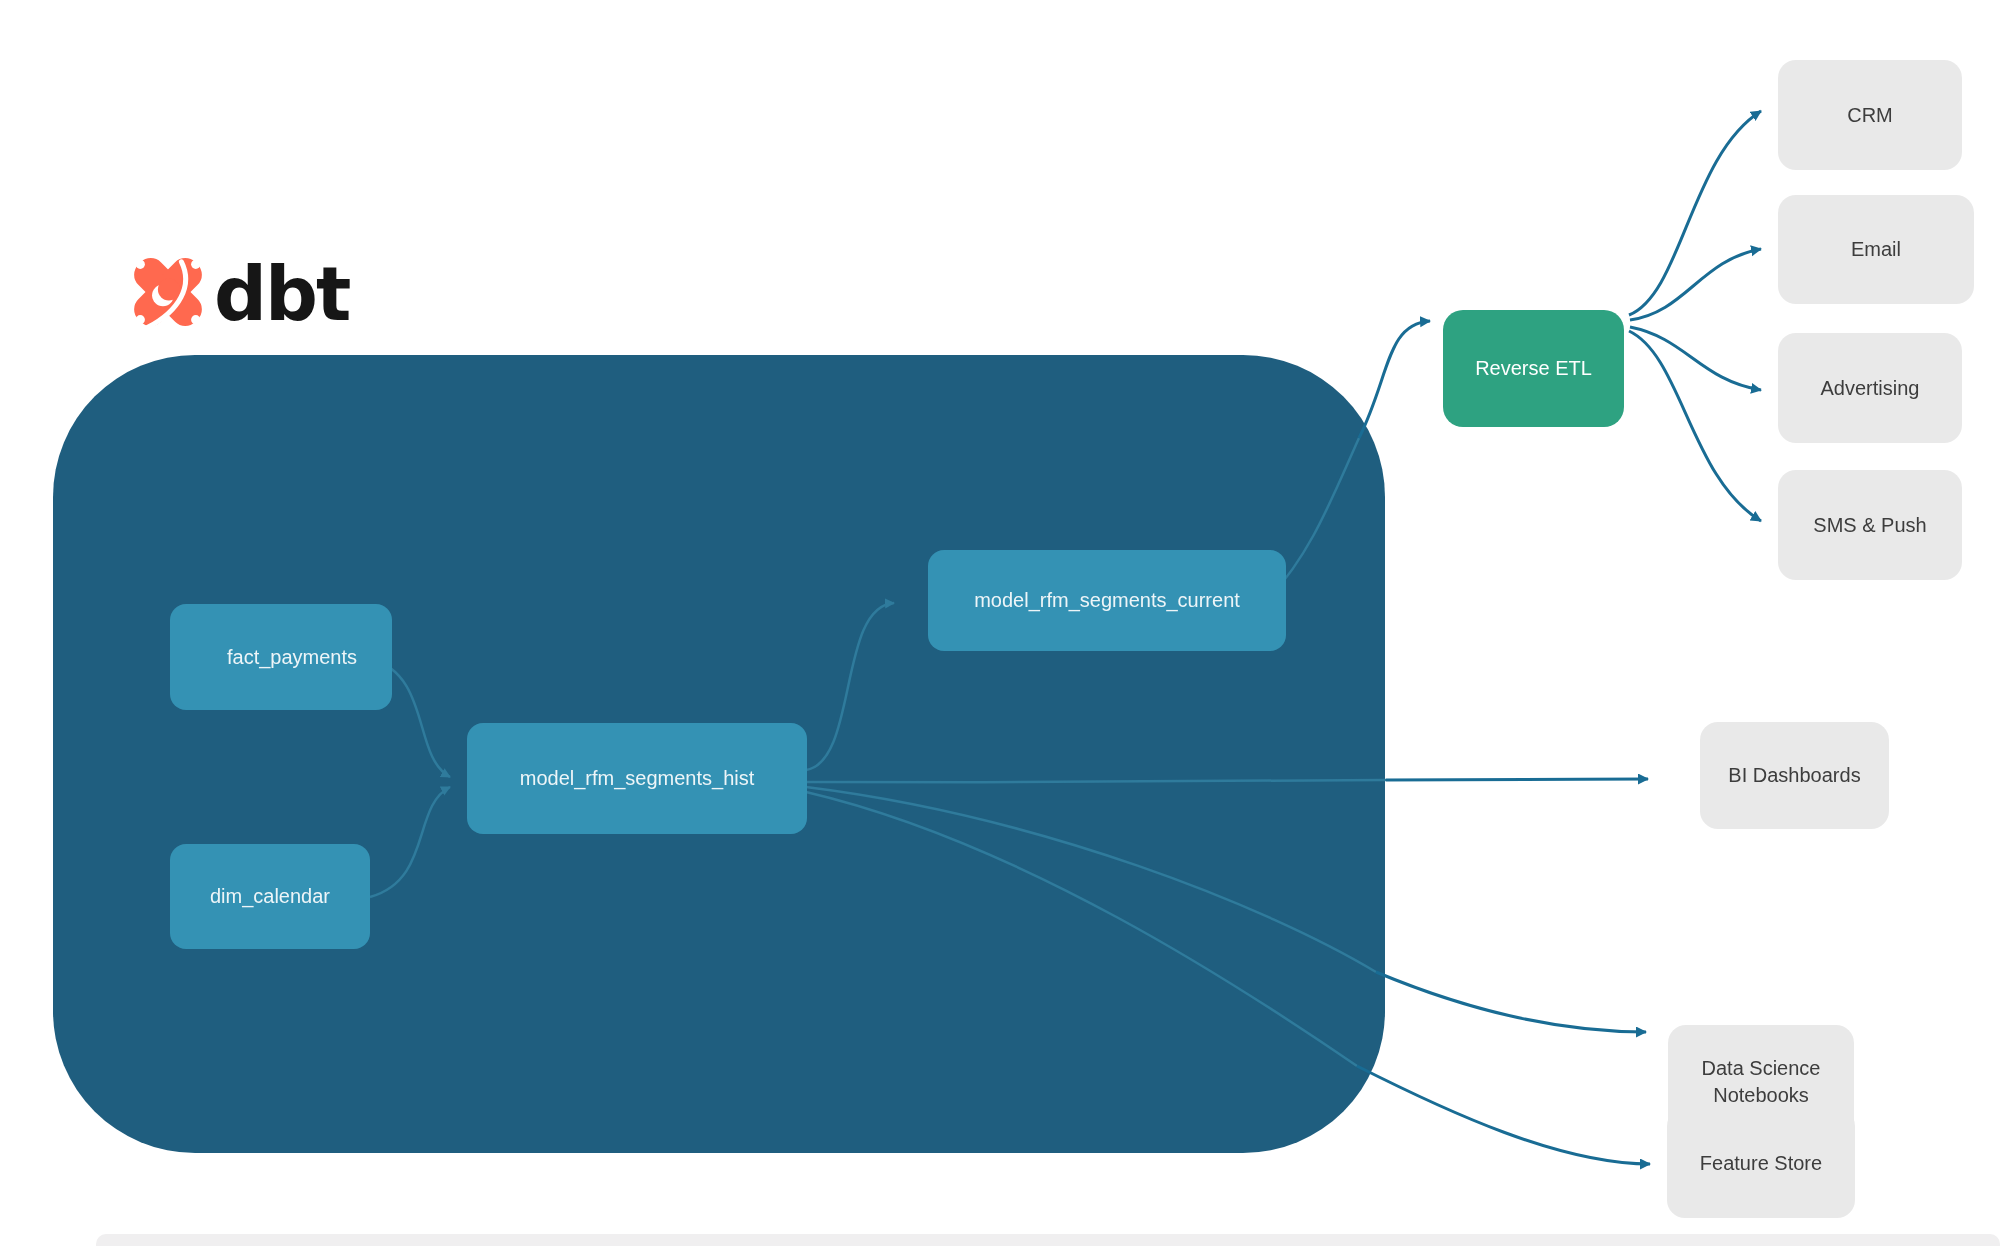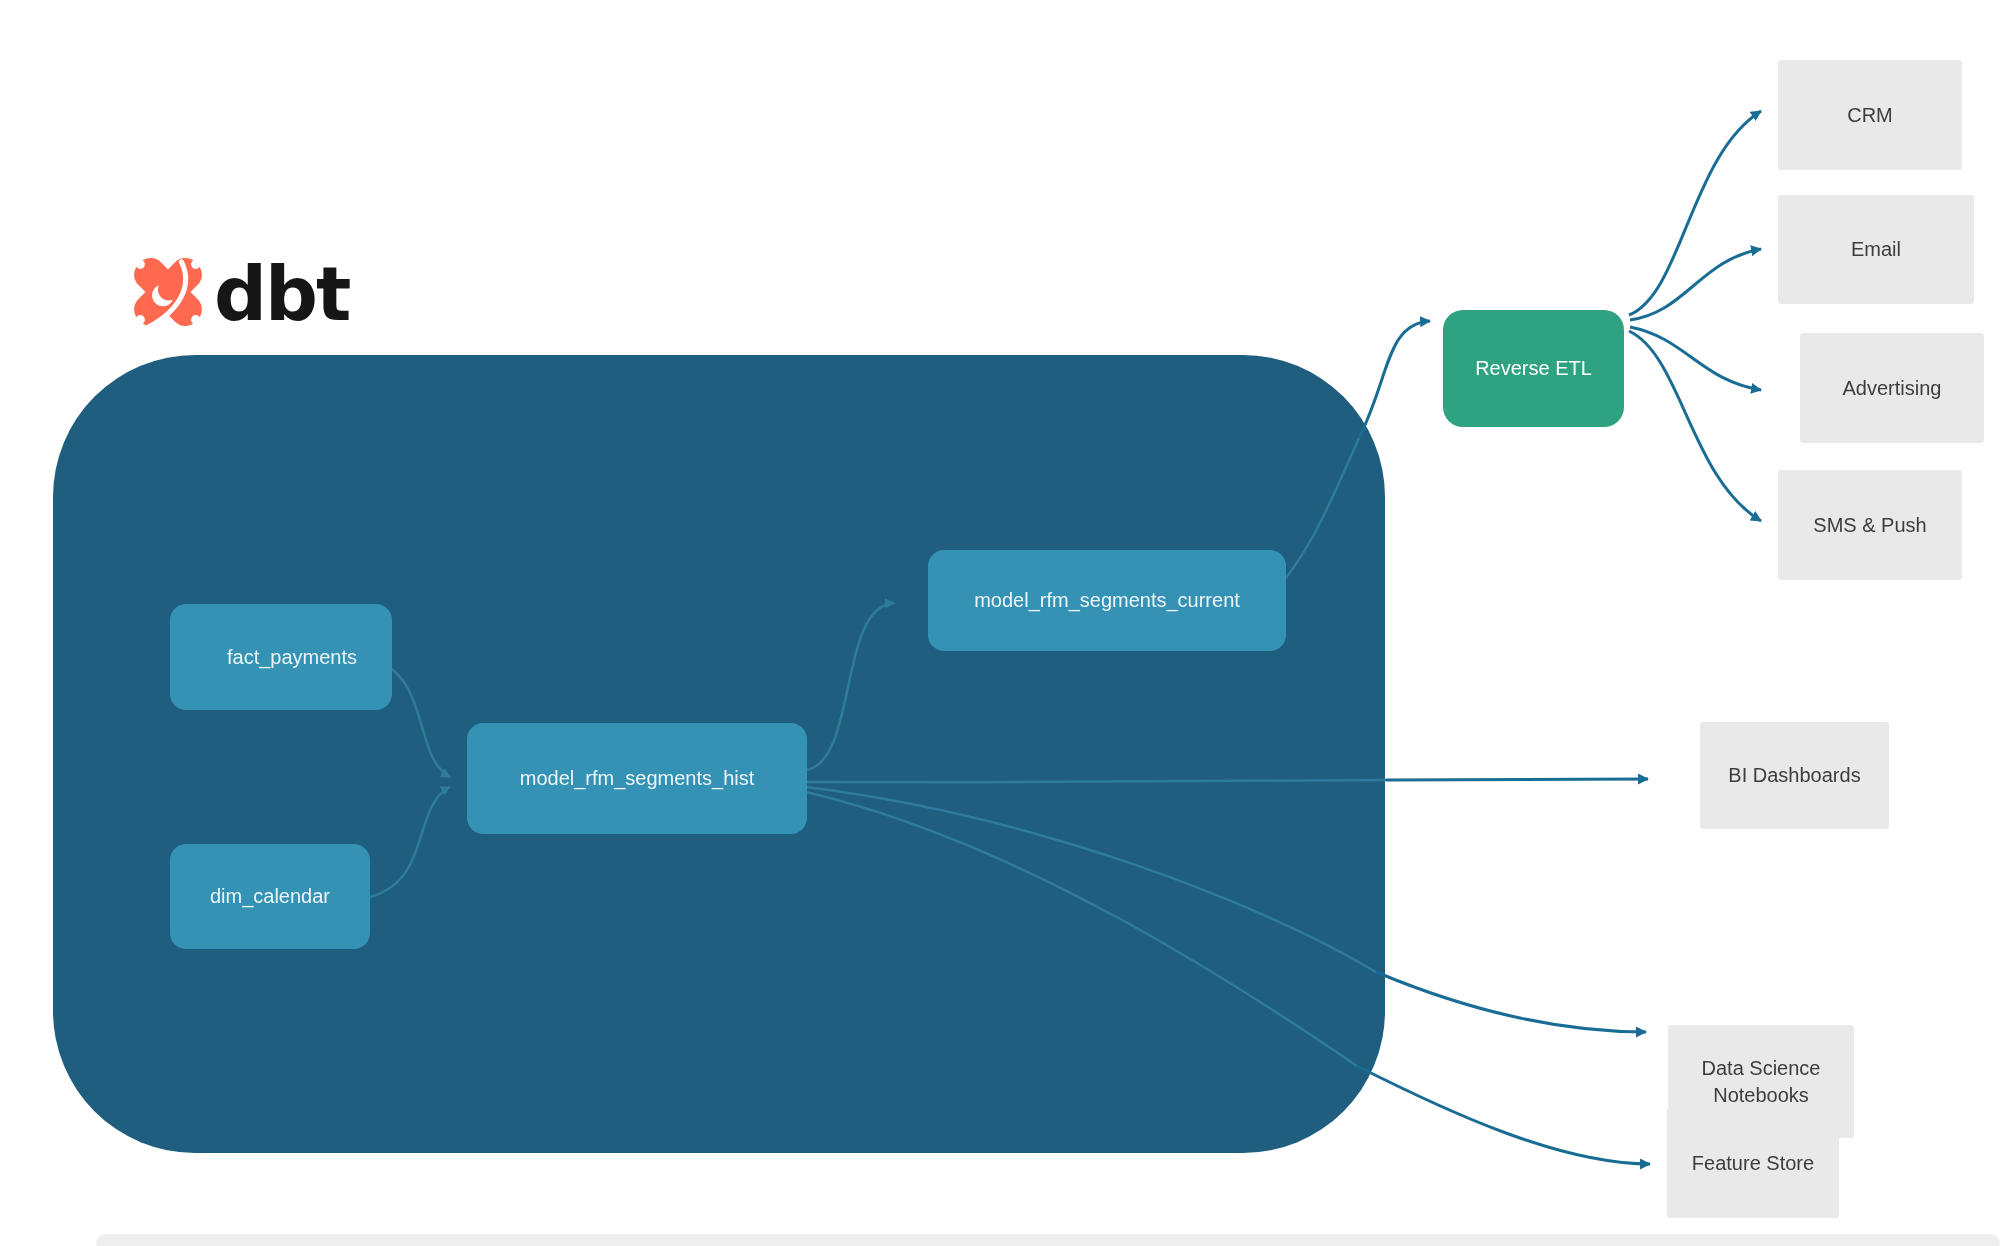--- a/index.html
+++ b/index.html
@@ -33,21 +33,21 @@
     border-radius:16px;font-size:20px;text-align:center;
   }
   .etl{
     position:absolute;z-index:3;display:flex;align-items:center;justify-content:center;
     background:var(--etl-bg,#2EA281);color:var(--etl-text,#FFFFFF);
     border-radius:20px;font-size:20px;text-align:center;margin-top:47px;
   }
   .gbox{
     position:absolute;z-index:3;display:flex;align-items:center;justify-content:center;
     background:var(--dest-bg,#E9E9E9);color:var(--dest-text,#3D3D3D);
-    border-radius:3px;font-size:20px;text-align:center;padding:0 18px;box-sizing:border-box;
+    border-radius:18px;font-size:20px;text-align:center;padding:0 18px;box-sizing:border-box;
     line-height:1.35;
   }
   .footer-bar{
     position:absolute;left:96px;top:1234px;width:1904px;height:14px;z-index:0;
     background:var(--footer-bar,#F0EFF0);border-radius:10px 10px 0 0;
   }
 </style>
 </head>
 <body>
 
@@ -123,33 +123,33 @@
   </div>
 
   <div class="gbox" style="left:1778px;top:60px;width:184px;height:110px;">
     <span>CRM</span>
   </div>
 
   <div class="gbox" style="left:1778px;top:195px;width:196px;height:109px;text-align:right;">
     <span>Email</span>
   </div>
 
-  <div class="gbox" style="left:1778px;top:333px;width:184px;height:110px;margin-left:22px;">
+  <div class="gbox" style="left:1778px;top:333px;width:184px;height:110px;">
     <span>Advertising</span>
   </div>
 
   <div class="gbox" style="left:1778px;top:470px;width:184px;height:110px;">
     <span>SMS &amp; Push</span>
   </div>
 
   <div class="gbox" style="left:1668px;top:722px;width:189px;height:107px;margin-left:32px;">
     <span>BI Dashboards</span>
   </div>
 
   <div class="gbox" style="left:1668px;top:977px;width:186px;height:113px;margin-top:48px;">
     <span>Data Science Notebooks</span>
   </div>
 
-  <div class="gbox" style="left:1667px;top:1108px;width:172px;height:110px;">
+  <div class="gbox" style="left:1667px;top:1108px;width:188px;height:110px;">
     <span>Feature Store</span>
   </div>
 
 </div>
 
 </body></html>

